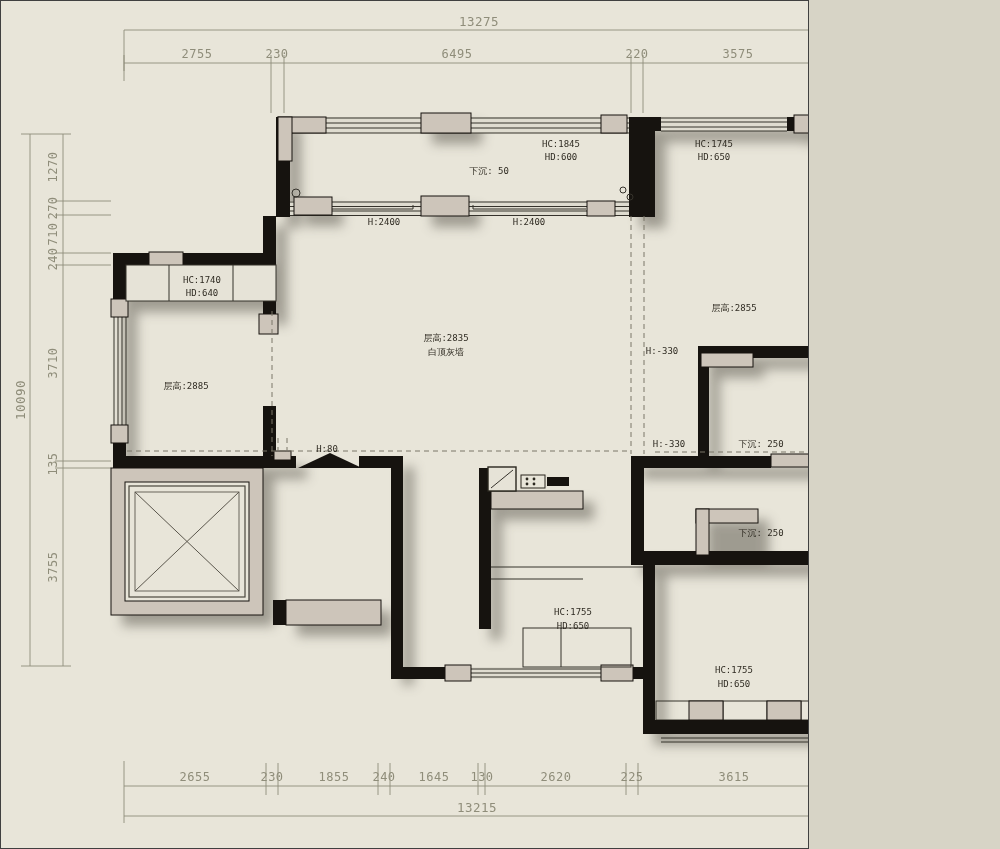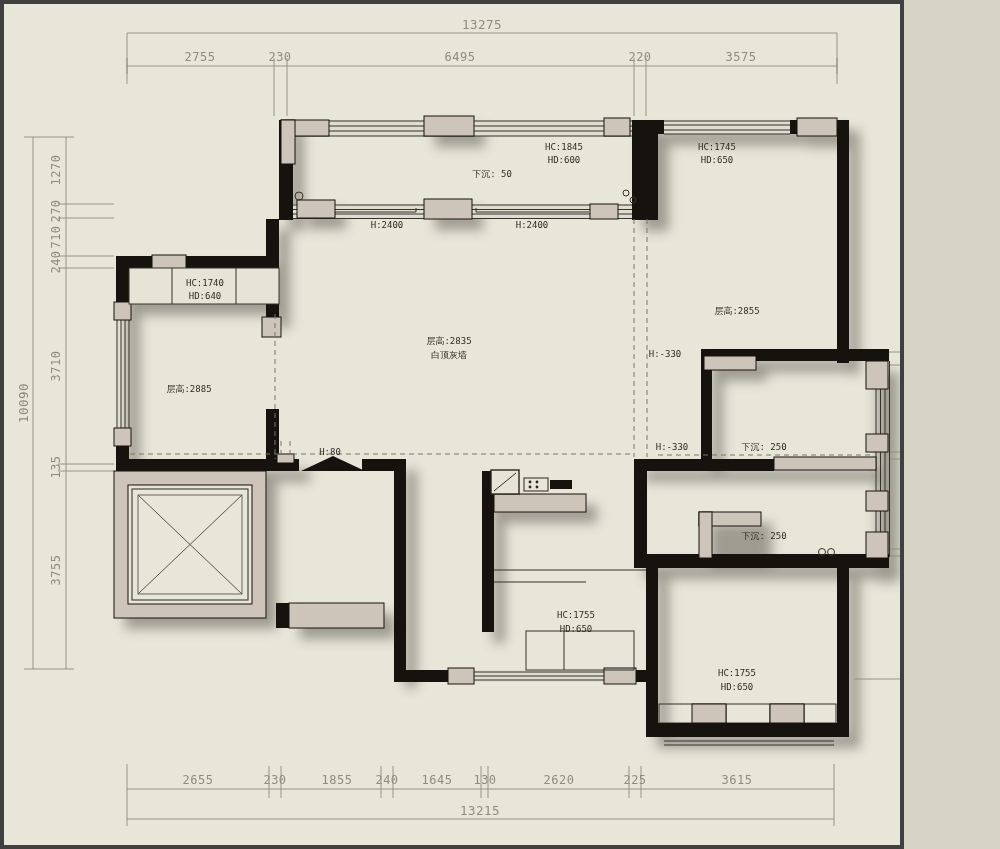--- a/index.html
+++ b/index.html
@@ -1,19 +1,19 @@
 <!DOCTYPE html>
 <html><head>
 <meta charset="utf-8">
 <style>
   html,body{margin:0;padding:0;background:#d7d4c6;}
   .canvas{
-    position:relative;width:904px;height:849px;
+    position:relative;width:809px;height:849px;
     background:#e8e5d9;
-    border:4px solid #404040;
+    border:1px solid #404040;
     box-sizing:border-box;
     overflow:hidden;
     font-family:"DejaVu Sans Mono", monospace;
   }
   svg{position:absolute;left:0;top:0;}
   .dimtext{fill:#8f8d7a;font-size:12px;letter-spacing:.5px;font-family:"DejaVu Sans Mono",monospace;}
   .dimbig{fill:#8f8d7a;font-size:12.5px;letter-spacing:.5px;font-family:"DejaVu Sans Mono",monospace;}
   .roomtext{fill:#2f2b22;font-size:9px;font-family:"DejaVu Sans Mono","DejaVu Sans",monospace;}
   .dimline{stroke:#8f8d7a;stroke-width:.9;fill:none;}
   .thin{stroke:#35322b;stroke-width:1;fill:none;}

